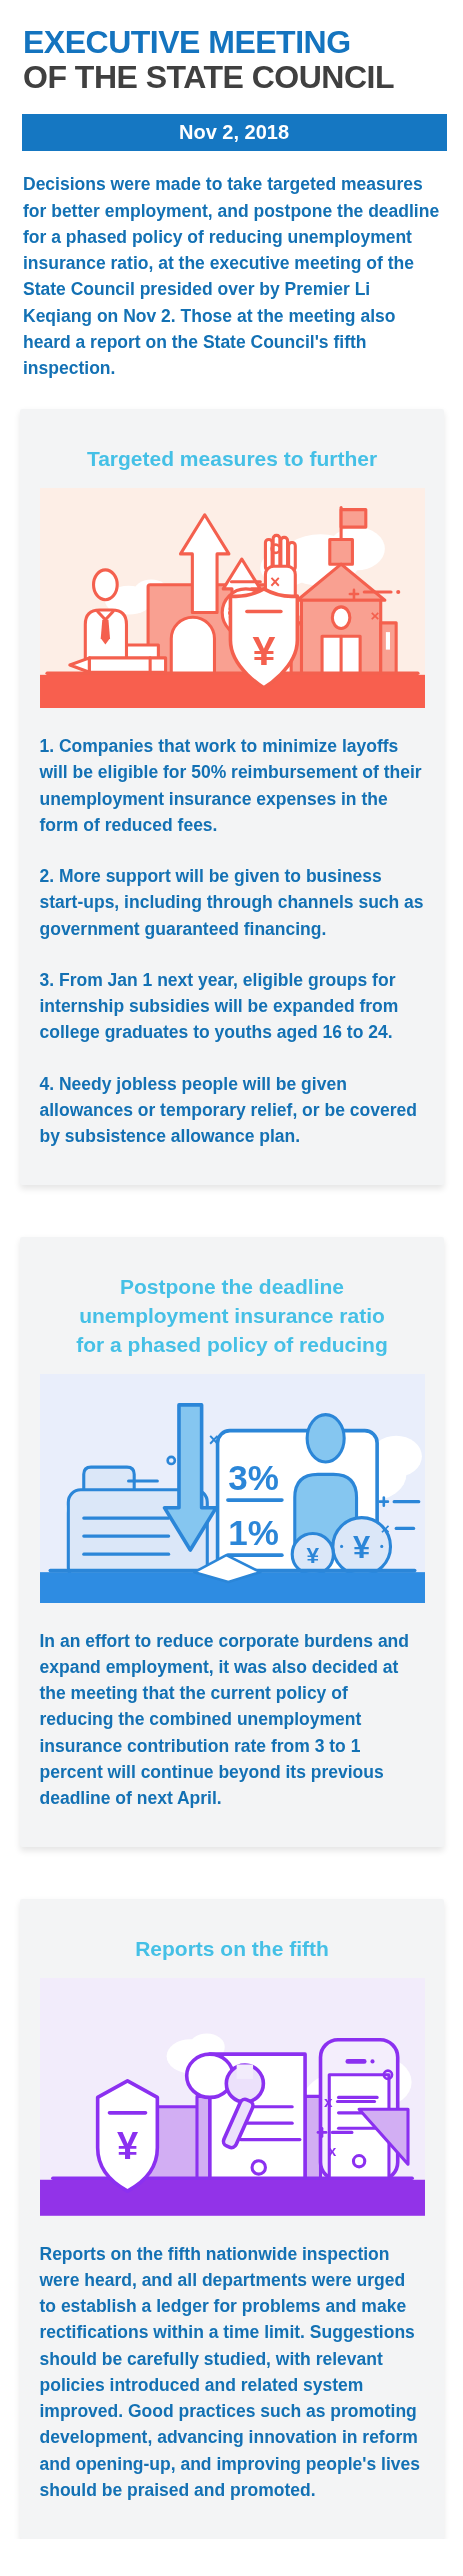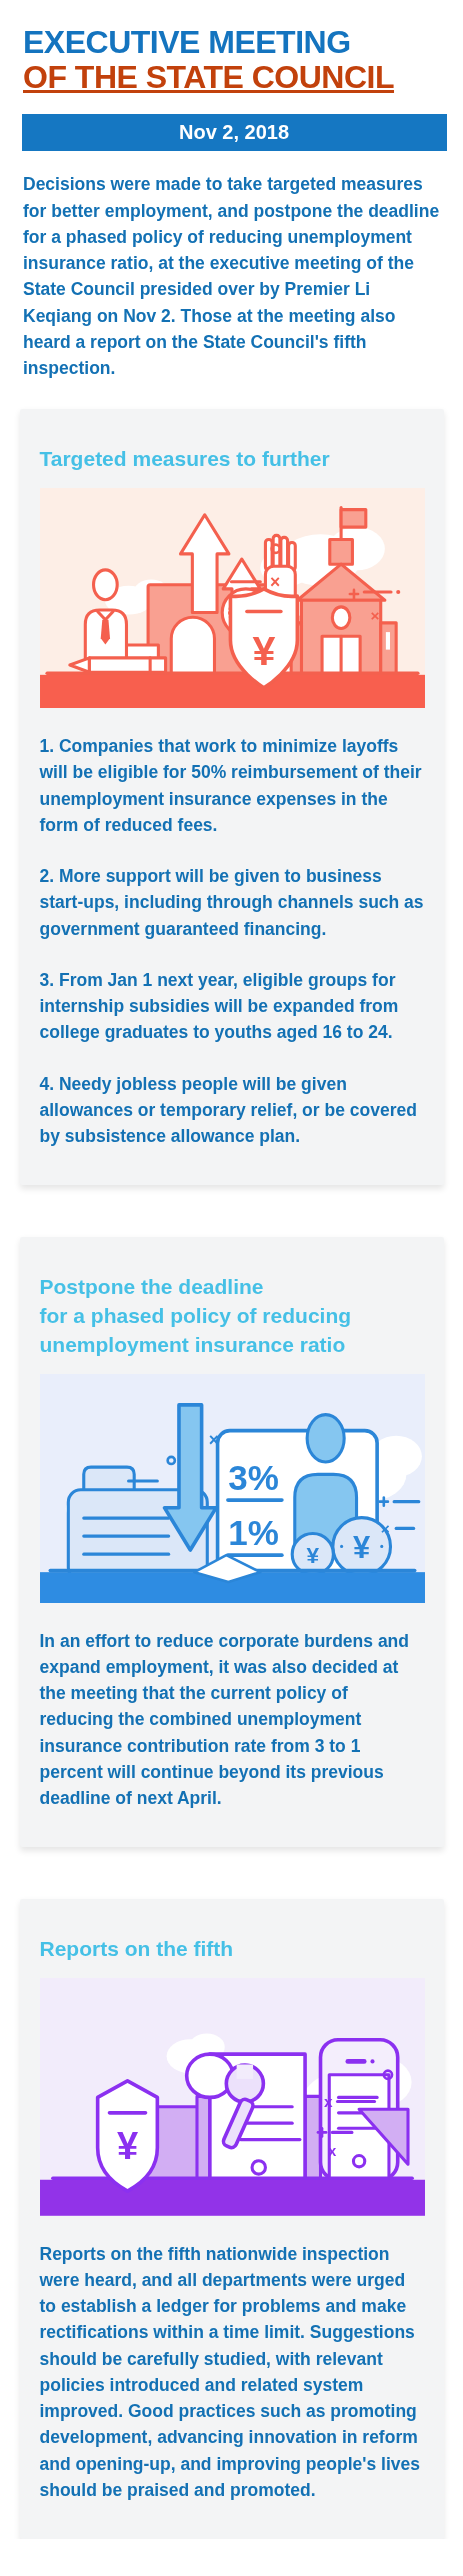--- a/index.html
+++ b/index.html
@@ -3,33 +3,33 @@
 <meta charset="utf-8">
 <style>
   html, body { margin:0; padding:0; background:#ffffff; }
   body { width:464px; font-family:"Liberation Sans", sans-serif; }
   .page { width:464px; overflow:hidden; background:#ffffff; }
 
   
   .masthead { padding:25px 23px 0 23px; }
   .masthead h1 { margin:0; font-size:32px; line-height:1.1; font-weight:bold; letter-spacing:-0.5px; }
   .t-blue  { color:#1474bf; display:block; }
-  .t-black { color:#c2410c; display:block;text-decoration:underline; }
+  .t-black { color:#404040; display:block; }
   .date-bar { margin:18.5px 17.5px 0 21.6px; height:37px; line-height:37px; background:#1577c2;
               color:#ffffff; font-size:20px; font-weight:bold; text-align:center; }
 
   
   .intro { margin:20.6px 23px 0 23px; color:#1371b4; font-size:17.5px; font-weight:bold; line-height:1.5; }
 
   
   .card { width:385px; margin:28px auto 0; background:#f3f4f5; border-radius:2.1px;
           box-shadow:0 3.6px 6.2px rgba(0,0,0,0.10); padding:36px 19.6px; }
   .card + .card { margin-top:52px; }
   .card-title { margin:0 0 13.4px 0; color:#45c0e6; font-size:21px; font-weight:bold;
-                text-align:left; line-height:1.38; }
+                text-align:center; line-height:1.38; }
   .card-title span { display:block; }
   .illus { display:block; width:100%; height:auto; }
   .card-text { margin-top:25px; color:#1371b4; font-size:17.5px; font-weight:bold; line-height:1.5; }
   .card-text p { margin:0 0 25px 0; }
   .card-text p:last-child { margin-bottom:0; }
 
   
   svg text { font-family:"Liberation Sans", sans-serif; font-weight:bold; }
   svg * { stroke-linejoin:round; stroke-linecap:round; }
 </style>
@@ -134,22 +134,22 @@
       <p>1. Companies that work to minimize layoffs will be eligible for 50% reimbursement of their unemployment insurance expenses in the form of reduced fees.</p>
       <p>2. More support will be given to business start-ups, including through channels such as government guaranteed financing.</p>
       <p>3. From Jan 1 next year, eligible groups for internship subsidies will be expanded from college graduates to youths aged 16 to 24.</p>
       <p>4. Needy jobless people will be given allowances or temporary relief, or be covered by subsistence allowance plan.</p>
     </div>
   </div>
 
   <div class="card">
     <h2 class="card-title">
       <span>Postpone the deadline</span>
+      <span>unemployment insurance ratio</span>
       <span>for a phased policy of reducing</span>
-      <span>unemployment insurance ratio</span>
     </h2>
 
     <svg class="illus" viewBox="0 0 748 445">
       <rect x="0" y="0" width="748" height="445" fill="#e9eefb"></rect>
       <g fill="#ffffff">
         <ellipse cx="640" cy="195" rx="72" ry="52"></ellipse>
           <ellipse cx="692" cy="160" rx="50" ry="40"></ellipse>
         <ellipse cx="578" cy="215" rx="46" ry="34"></ellipse>
           <ellipse cx="92" cy="262" rx="42" ry="26"></ellipse>
         <ellipse cx="132" cy="246" rx="32" ry="22"></ellipse>

